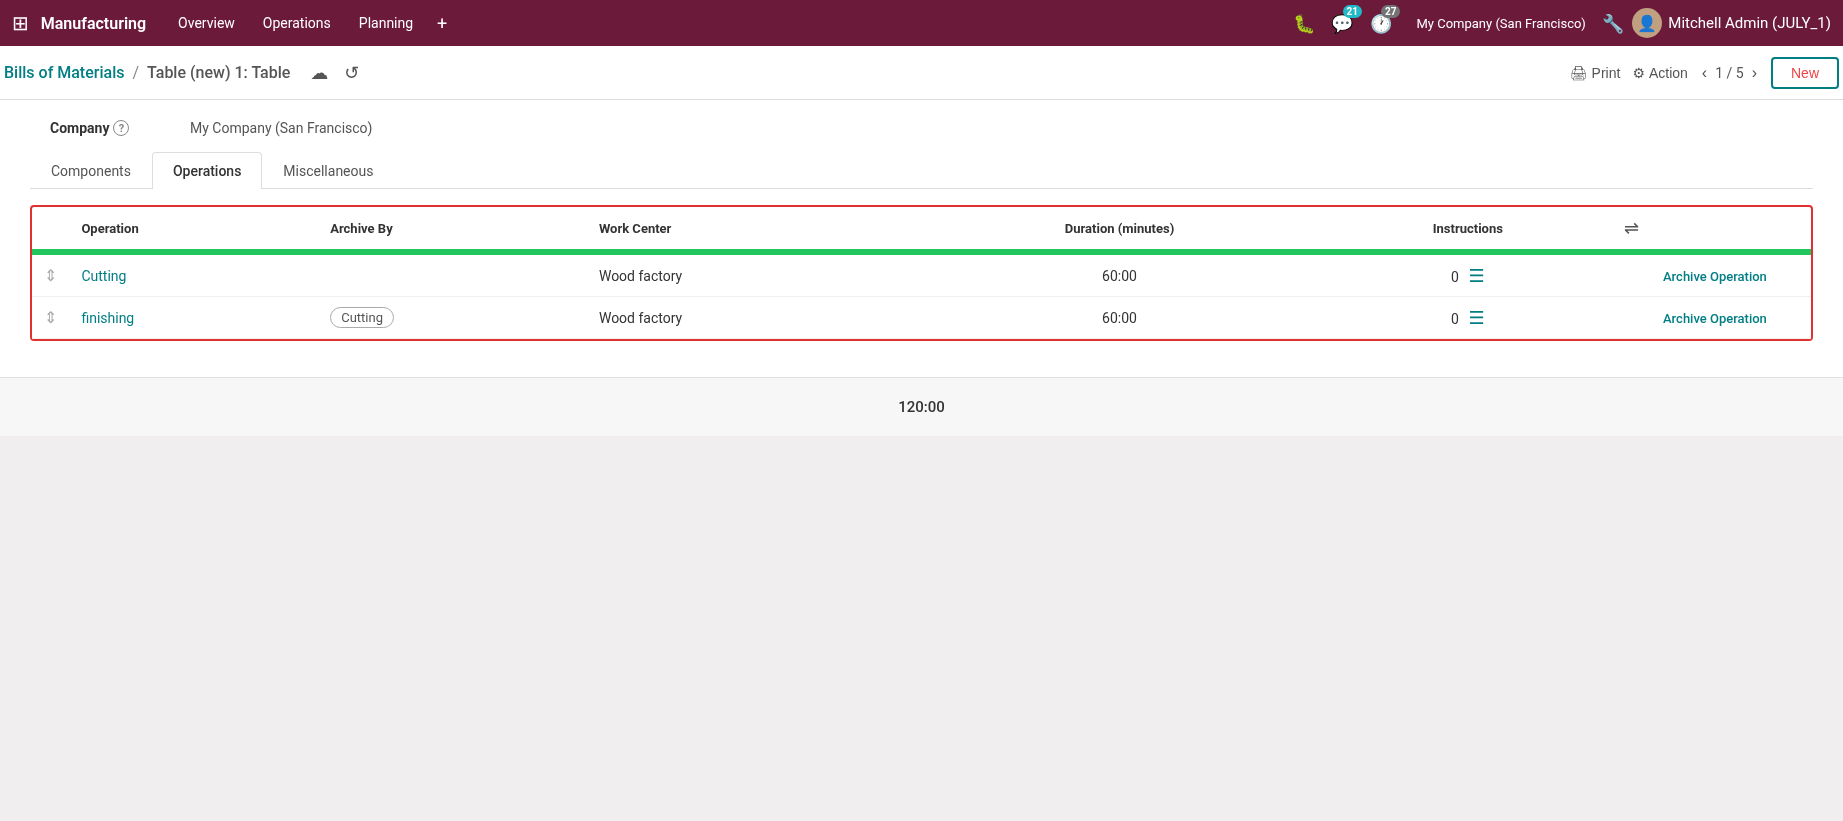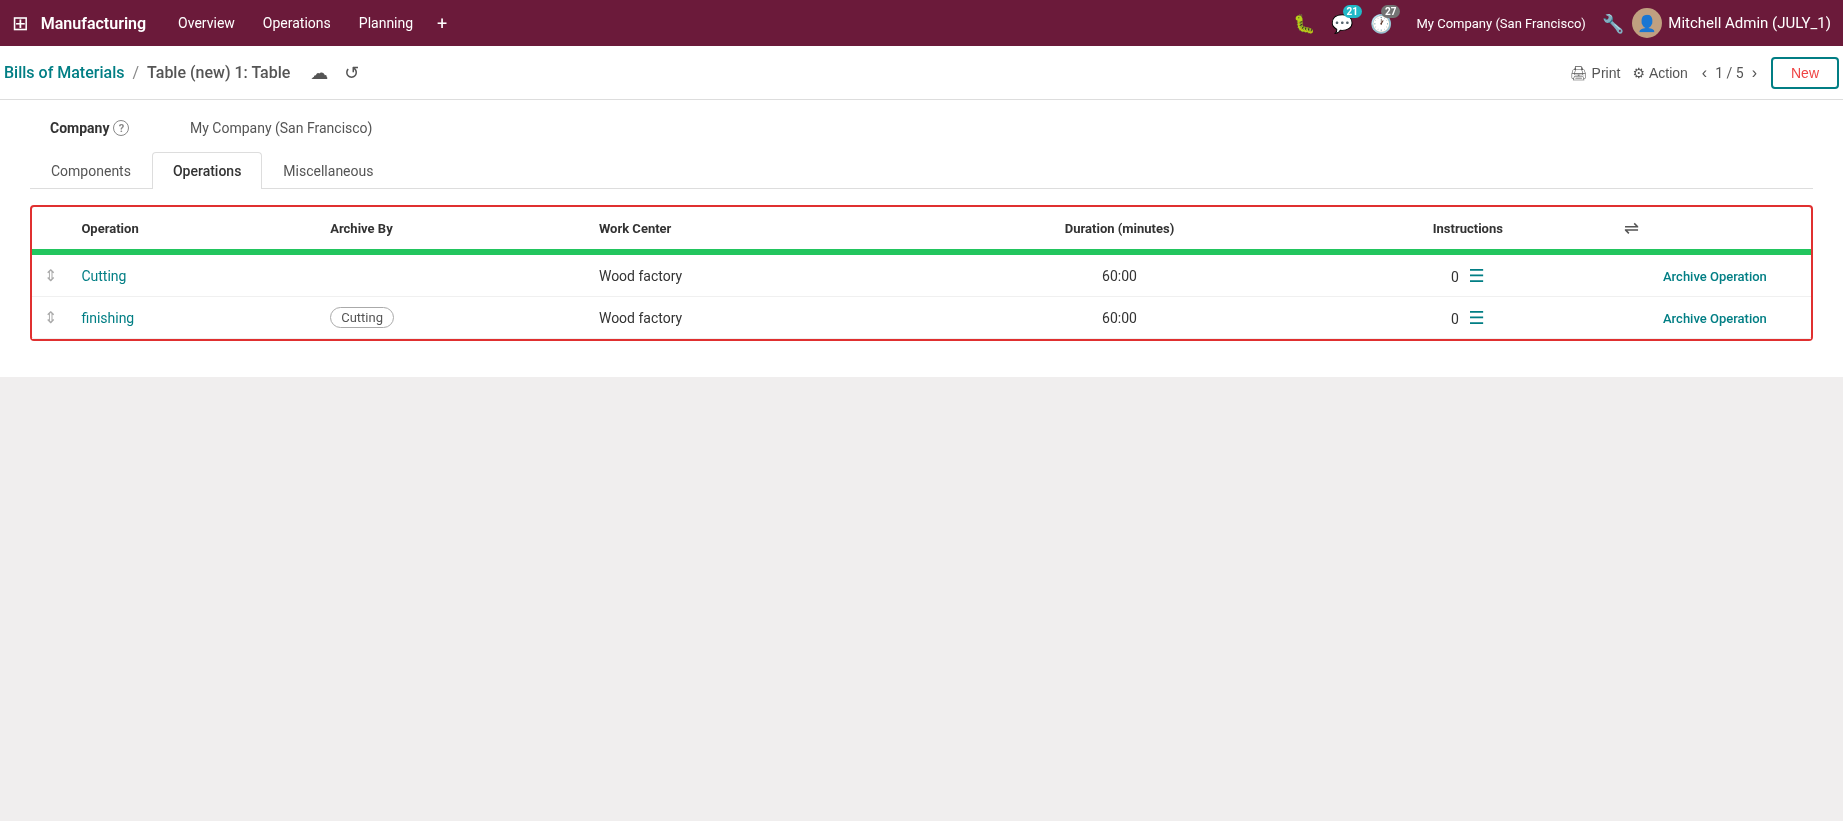--- a/index.html
+++ b/index.html
@@ -344,13 +344,16 @@
               <span class="archive-btn">Archive Operation</span>
             </td>
           </tr>
 
         </tbody>
       </table>
     </div>
 
   </div>
 
+  <div class="summary-panel">
+    <span>120:00</span>
+  </div>
 </div>
 
 </body></html>

